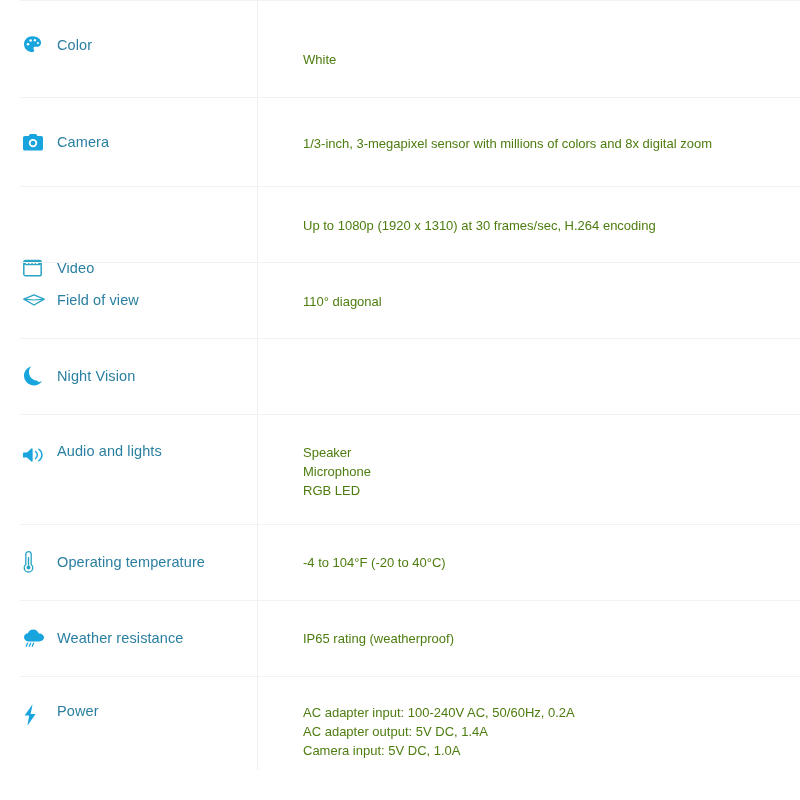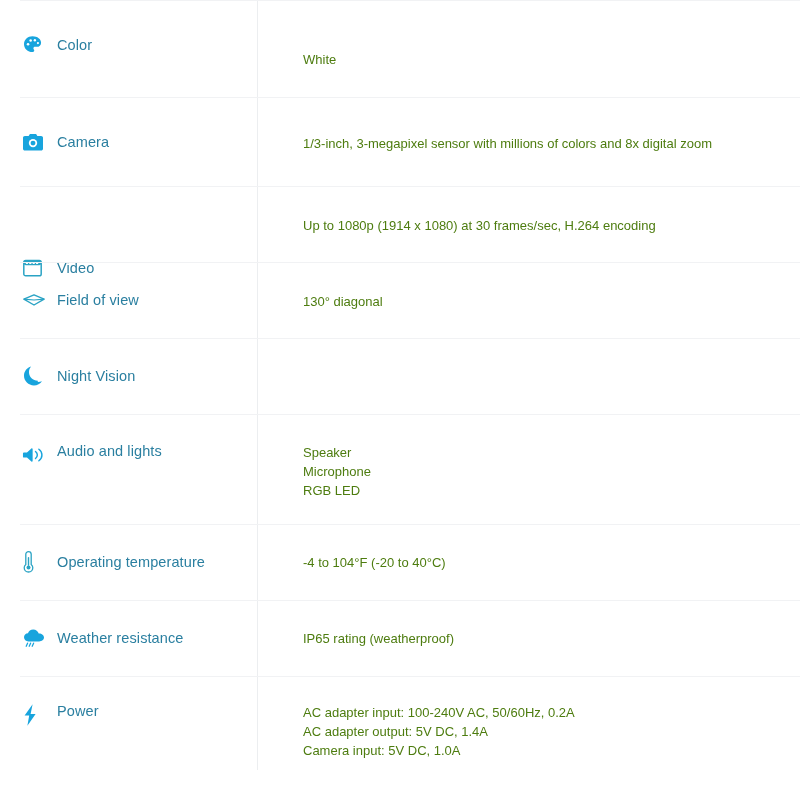--- a/index.html
+++ b/index.html
@@ -168,37 +168,37 @@
           <rect x="2" y="3" width="20" height="5.2" rx="2.2" fill="#2aa3c4"></rect>
           <rect x="4.3" y="4.5" width="2.6" height="2.4" rx="0.5" fill="#ffffff"></rect>
           <rect x="8.2" y="4.5" width="2.6" height="2.4" rx="0.5" fill="#ffffff"></rect>
           <rect x="12.1" y="4.5" width="2.6" height="2.4" rx="0.5" fill="#ffffff"></rect>
           <rect x="16.0" y="4.5" width="2.6" height="2.4" rx="0.5" fill="#ffffff"></rect>
         </svg>
       </span>
       <span class="label-text">Video</span>
     </div>
     <div class="value-cell">
-      <div class="value-line">Up to 1080p (1914 x 1080) at 30 frames/sec, H.264 encoding</div>
+      <div class="value-line">Up to 1080p (1920 x 1310) at 30 frames/sec, H.264 encoding</div>
     </div>
   </div>
 
   <div class="spec-row r3">
     <div class="rule"></div>
     <div class="label-cell">
       <span class="icon-wrap">
         <svg width="24" height="16" viewBox="0 0 26 16">
           <path d="M13 2.4 L24 7.0 L13 13.4 L2 7.0 Z" fill="none" stroke="#2aa3c4" stroke-width="1.5" stroke-linejoin="round"></path>
           <path d="M2 7.0 L13 8.0 L24 7.0" fill="none" stroke="#2aa3c4" stroke-width="1.3"></path>
         </svg>
       </span>
       <span class="label-text">Field of view</span>
     </div>
     <div class="value-cell">
-      <div class="value-line">130° diagonal</div>
+      <div class="value-line">110° diagonal</div>
     </div>
   </div>
 
   <div class="spec-row r4">
     <div class="rule"></div>
     <div class="label-cell">
       <span class="icon-wrap">
         <svg width="20" height="22" viewBox="0 0 20 22">
           <path fill="#18a4dd" d="M15.8 15.7C10.9 15.7 7 11.9 7 7.2c0-2.1.8-4.1 2.1-5.6C5 2.7 2 6.4 2 10.8 2 16.1 6.4 20.4 11.9 20.4c3.4 0 6.4-1.7 8.1-4.2-1.3.4-2.7.7-4.2.7z"></path>
         </svg>

